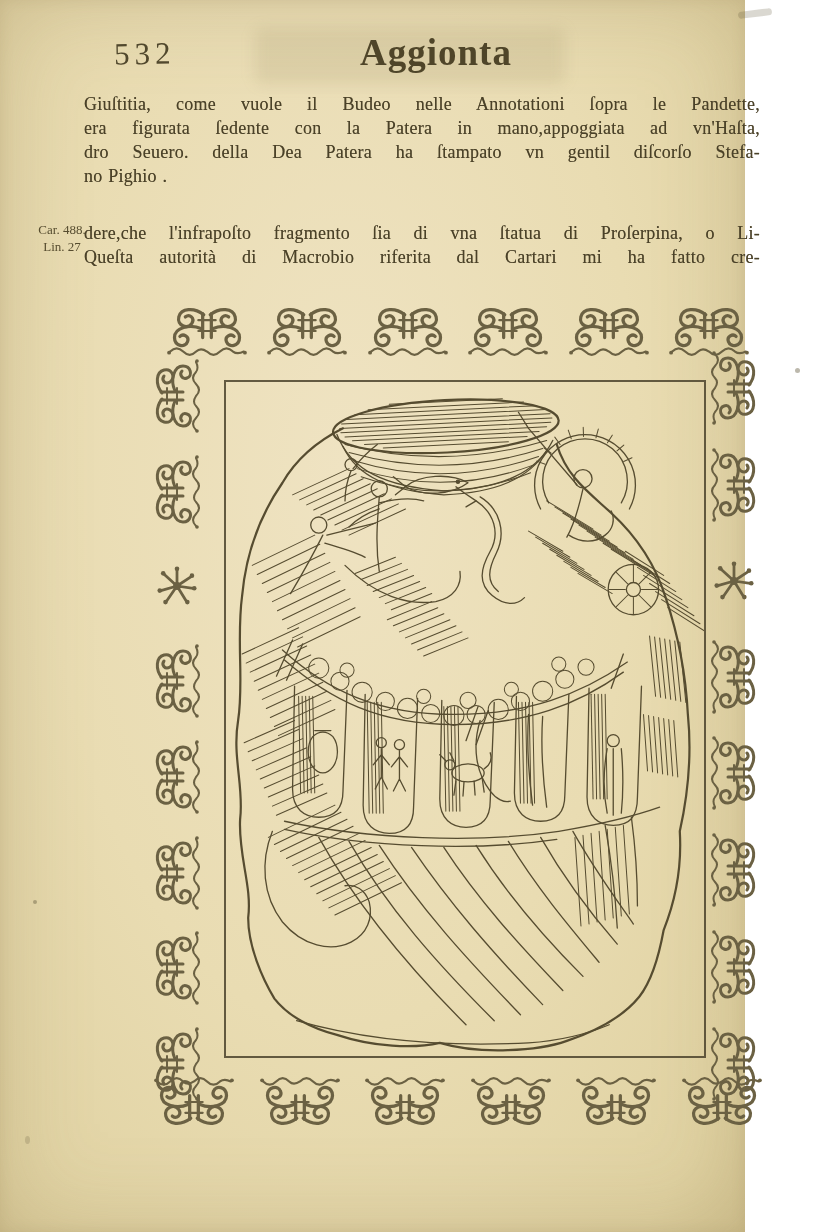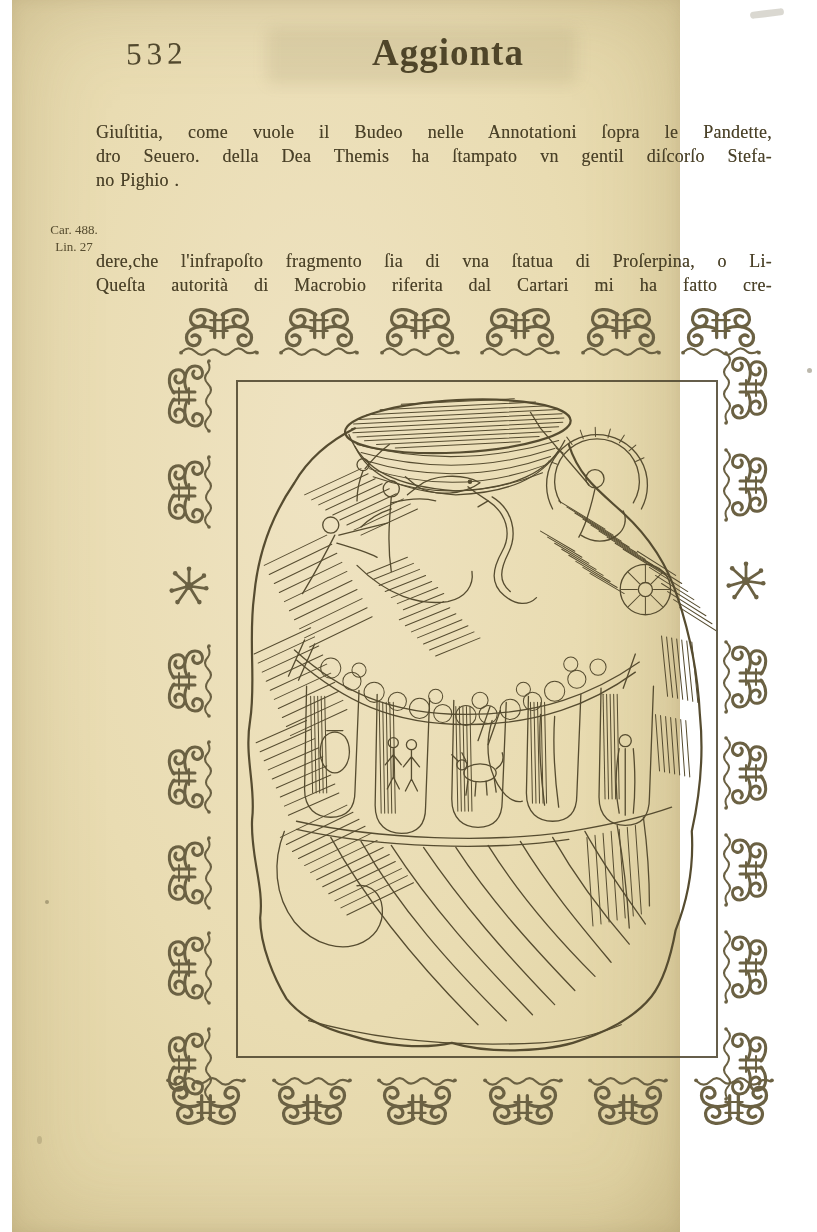--- a/index.html
+++ b/index.html
@@ -1,30 +1,30 @@
 <!DOCTYPE html>
 <html><head>
 <meta charset="utf-8">
 <style>
   html,body{margin:0;padding:0;}
   body{width:817px;height:1232px;overflow:hidden;
        font-family:"Liberation Serif","DejaVu Serif",serif;}
-  .page{position:absolute;left:12px;top:0;width:668px;height:1232px;
+  .page{position:absolute;left:0;top:0;width:745px;height:1232px;
         background:
           radial-gradient(ellipse at 46% 38%, #efe3c2 0%, #e9dcb2 52%, #e0d2a2 88%, #d8c997 100%);
         box-shadow:inset 0 0 90px rgba(148,128,82,.30), inset 0 0 14px rgba(148,128,82,.18);
         color:#473e27;}
   
   .pagenum{position:absolute;left:114px;top:36px;font-size:31px;letter-spacing:5px;
            color:#51482d;transform:rotate(-1deg);}
   .runtitle{position:absolute;left:360px;top:30px;font-size:37px;letter-spacing:1px;
             color:#453c22;font-weight:600;transform:scaleY(1.05);}
   .para{position:absolute;left:84px;width:676px;font-size:18px;line-height:24px;
         letter-spacing:.25px;word-spacing:1px;color:#4a4128;
-        text-shadow:0 0 .5px rgba(70,60,35,.55);margin-top:28px;}
+        text-shadow:0 0 .5px rgba(70,60,35,.55);}
   .para .ln{text-align:justify;text-align-last:justify;white-space:nowrap;}
   .para .ln.short{text-align:center;text-align-last:left;}
   #para1{top:92px;}
   #para2{top:221px;}
   .margnote{position:absolute;left:30px;top:221px;width:64px;font-size:13px;
             line-height:17px;text-align:center;color:#564c2f;}
   
   .orn-row{position:absolute;display:flex;justify-content:space-between;height:54px;}
   #orn-top{left:163px;top:305px;width:590px;}
   #orn-bottom{left:150px;top:1076px;width:616px;}
@@ -51,21 +51,22 @@
 </head>
 <body>
 
 <div class="page">
 
   <div class="pagenum">532</div>
   <div class="runtitle">Aggionta</div>
 
   <div class="para" id="para1">
     <div class="ln">Giuſtitia, come vuole il Budeo nelle Annotationi ſopra le Pandette,</div>
-    <div class="ln">dro Seuero. della Dea Themis ha ſtampato vn gentil diſcorſo Stefa-</div>
+    <div class="ln">era figurata ſedente con la Patera in mano,appoggiata ad vn'Haſta,</div>
+    <div class="ln">dro Seuero. della Dea Patera ha ſtampato vn gentil diſcorſo Stefa-</div>
     <div class="ln short">no Pighio .</div>
   </div>
 
   <div class="margnote">
     <div>Car. 488.</div>
     <div>Lin. 27</div>
   </div>
 
   <div class="para" id="para2">
     <div class="ln">dere,che l'infrapoſto fragmento ſia di vna ſtatua di Proſerpina, o Li-</div>

